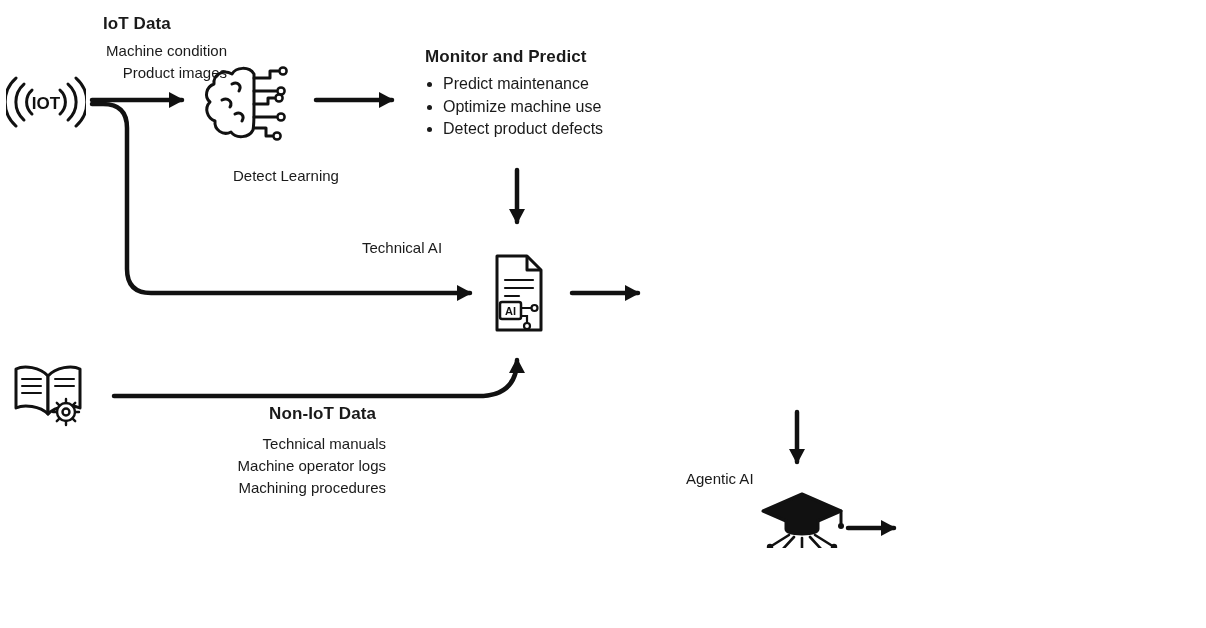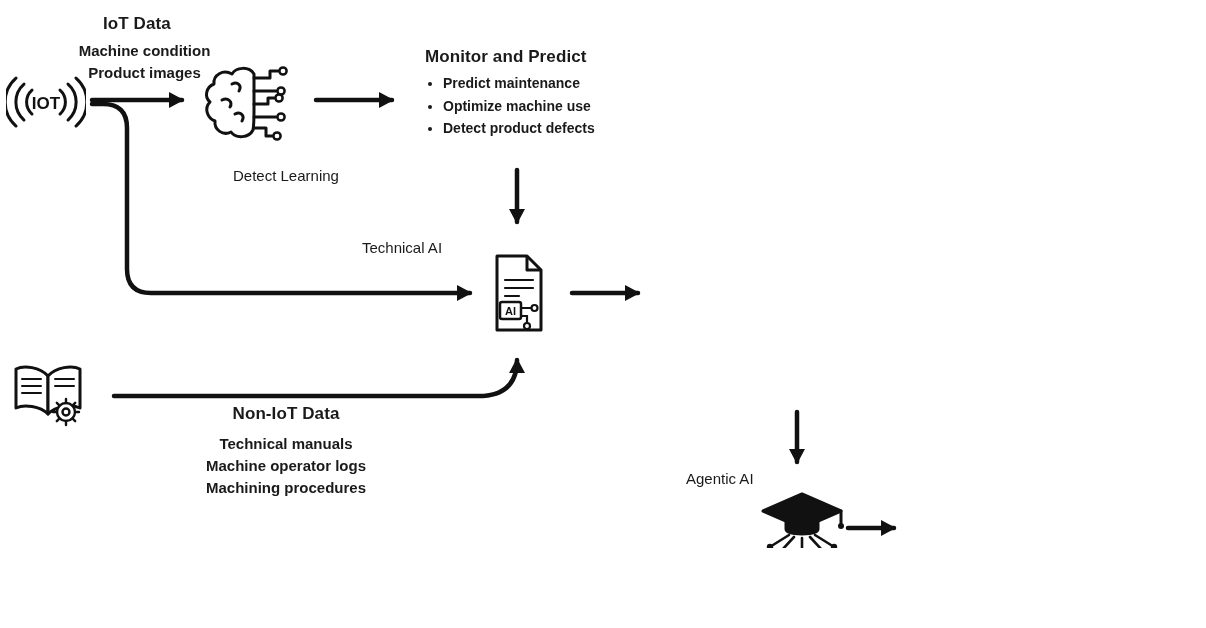--- a/index.html
+++ b/index.html
@@ -2,24 +2,24 @@
 <html><head>
 <meta charset="utf-8">
 <style>
   * { margin:0; padding:0; box-sizing:border-box; }
   html,body { background:#ffffff; }
   body { font-family:"Liberation Sans", sans-serif; color:#1a1a1a; }
   .canvas { position:relative; width:1206px; height:548px; background:#fff; overflow:hidden;padding-left:20px; }
   .abs { position:absolute; }
   .heading { font-weight:bold; font-size:17px; letter-spacing:0.1px; }
   .label { font-size:15px; }
-  .centered { text-align:center;font-weight:bold; }
+  .centered { text-align:right; }
   .lines { font-size:15px; line-height:22px; }
   ul.bullets { margin:6px 0 0 0; padding-left:18px; list-style:disc; }
-  ul.bullets li { font-size:14px; line-height:21.5px; margin-bottom:1px;font-weight:bold; }
+  ul.bullets li { font-size:16px; line-height:21.5px; margin-bottom:1px; }
   svg.icon { display:block; }
   .arrow-layer { position:absolute; left:0; top:0; width:1206px; height:628px; pointer-events:none; }
 </style>
 </head>
 <body>
 
 <div class="canvas">
 
   <svg class="arrow-layer" viewBox="0 0 1206 628">
     <defs>

